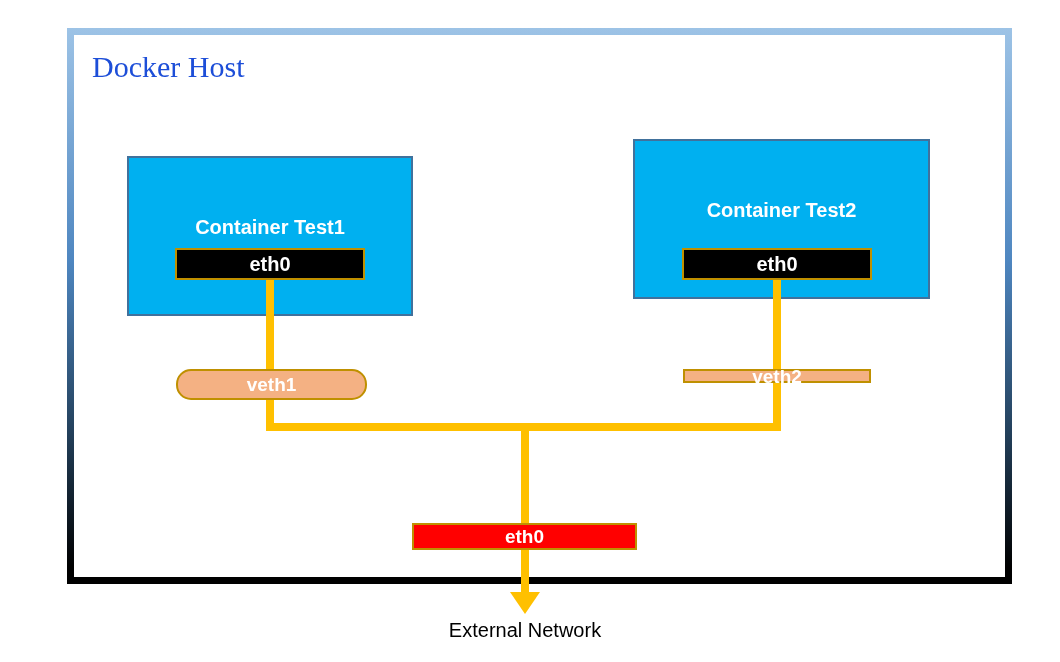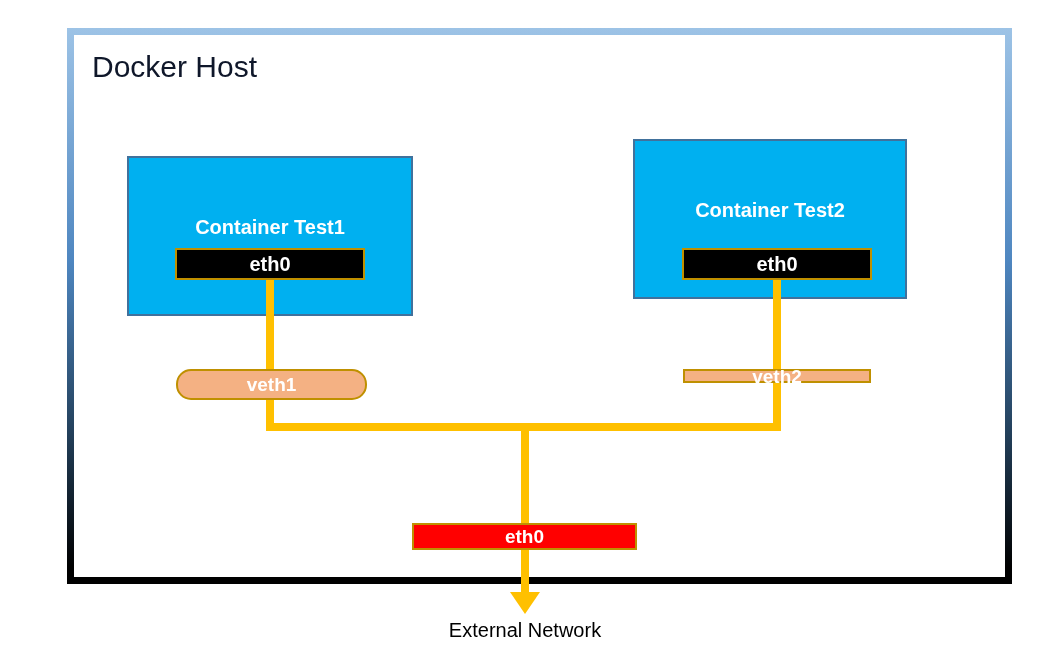--- a/index.html
+++ b/index.html
@@ -18,29 +18,29 @@
   html,body{width:1060px;height:662px;background:#ffffff;overflow:hidden;
     font-family:"Liberation Sans","DejaVu Sans",sans-serif;}
   .stage{position:relative;width:1060px;height:662px;background:#ffffff;}
 
   
   .host-frame{position:absolute;left:67px;top:28px;width:945px;height:556px;z-index:1;
     background:linear-gradient(180deg,var(--frame-top) 0%,var(--frame-mid) 42%,#24425e 72%,var(--frame-bottom) 97%);}
   .host-inner{position:absolute;inset:7px;background:#ffffff;}
 
   .host-title{position:absolute;left:92px;top:50px;z-index:2;
-    font-size:30px;color:#0f172a;letter-spacing:0px;white-space:nowrap;}
+    font-size:30px;color:#1d4ed8;letter-spacing:0px;white-space:nowrap;font-family:Liberation Serif, serif;}
 
   
   .container-box{position:absolute;width:286px;height:160px;z-index:2;
     background:var(--container-fill);border:2px solid var(--container-border);}
   .container-box .container-label{position:absolute;left:0;right:0;top:58px;
     text-align:center;color:#ffffff;font-weight:bold;font-size:20px;}
   #container1{left:127px;top:156px;}
-  #container2{left:633px;top:139px;width:274px;}
+  #container2{left:633px;top:139px;width:297px;}
 
   
   .conn{position:absolute;background:var(--line);z-index:3;}
   #line-v1{left:266px;top:278px;width:8px;height:153px;}
   #line-v2{left:773px;top:278px;width:8px;height:153px;}
   #line-h{left:266px;top:423px;width:515px;height:8px;}
   #line-center{left:521px;top:423px;width:8px;height:170px;}
   #arrow-head{position:absolute;left:510px;top:592px;width:0;height:0;z-index:3;
     border-left:15px solid transparent;border-right:15px solid transparent;
     border-top:22px solid var(--line);}

